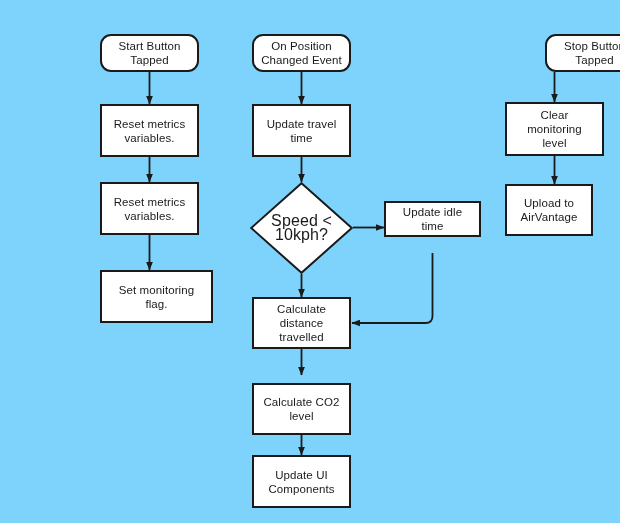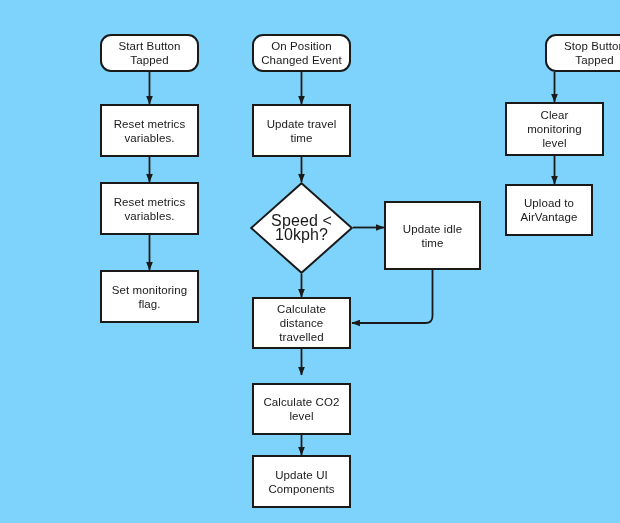--- a/index.html
+++ b/index.html
@@ -109,38 +109,38 @@
 Tapped</span>
       </div>
       <div class="node process" style="left: 100px; top: 104px; width: 99px; height: 53px; border-color: rgb(26, 26, 26); color: rgb(26, 26, 26);">
         <span class="label">Reset metrics
 variables.</span>
       </div>
       <div class="node process" style="left: 100px; top: 182px; width: 99px; height: 53px; border-color: rgb(26, 26, 26); color: rgb(26, 26, 26);">
         <span class="label">Reset metrics
 variables.</span>
       </div>
-      <div class="node process" style="left: 100px; top: 270px; width: 99px; height: 53px; border-color: rgb(26, 26, 26); color: rgb(26, 26, 26);">
+      <div class="node process" style="left: 100px; top: 270px; width: 113px; height: 53px; border-color: rgb(26, 26, 26); color: rgb(26, 26, 26);">
         <span class="label">Set monitoring
 flag.</span>
       </div>
       <div class="node terminator" style="left: 252px; top: 34px; width: 99px; height: 38px; border-color: rgb(26, 26, 26); color: rgb(26, 26, 26);">
         <span class="label">On Position
 Changed Event</span>
       </div>
       <div class="node process" style="left: 252px; top: 104px; width: 99px; height: 53px; border-color: rgb(26, 26, 26); color: rgb(26, 26, 26);">
         <span class="label">Update travel time</span>
       </div>
       <div class="decision" style="left: 250px; top: 182px; width: 103px; height: 92px; color: rgb(26, 26, 26);">
         <svg class="dia-svg" width="103" height="92" viewBox="0 0 103 92">
           <polygon points="51.5,1.2 101.8,46 51.5,90.8 1.2,46" fill="#ffffff" stroke="#1a1a1a" stroke-width="2" stroke-linejoin="miter"></polygon>
         </svg>
         <span class="label">Speed &lt; 10kph?</span>
       </div>
-      <div class="node process" style="left: 384px; top: 201px; width: 97px; height: 69px; border-color: rgb(26, 26, 26); color: rgb(26, 26, 26);">
+      <div class="node process" style="left: 384px; top: 201px; width: 97px; height: 36px; border-color: rgb(26, 26, 26); color: rgb(26, 26, 26);">
         <span class="label">Update idle time</span>
       </div>
       <div class="node process" style="left: 252px; top: 297px; width: 99px; height: 52px; border-color: rgb(26, 26, 26); color: rgb(26, 26, 26);">
         <span class="label">Calculate
 distance travelled</span>
       </div>
       <div class="node process" style="left: 252px; top: 375px; width: 99px; height: 52px; border-color: rgb(26, 26, 26); color: rgb(26, 26, 26); margin-top: 8px;">
         <span class="label">Calculate CO2
 level</span>
       </div>

